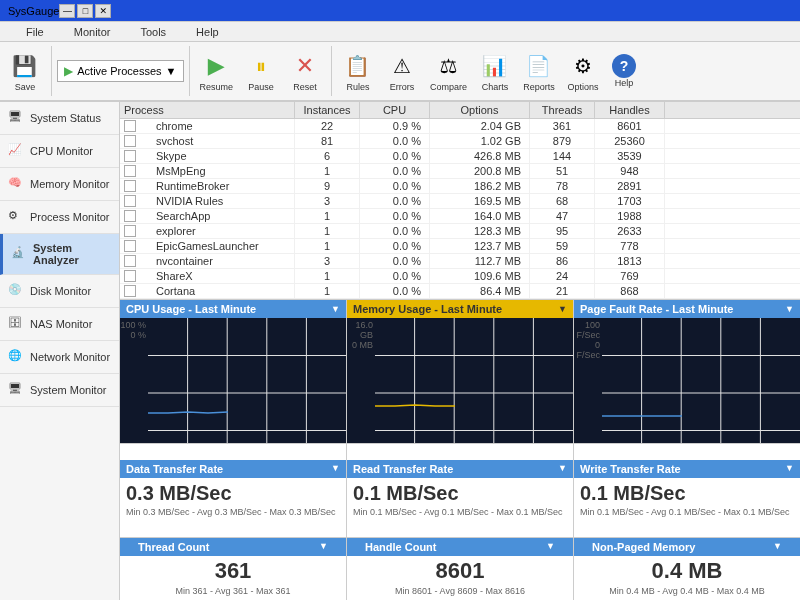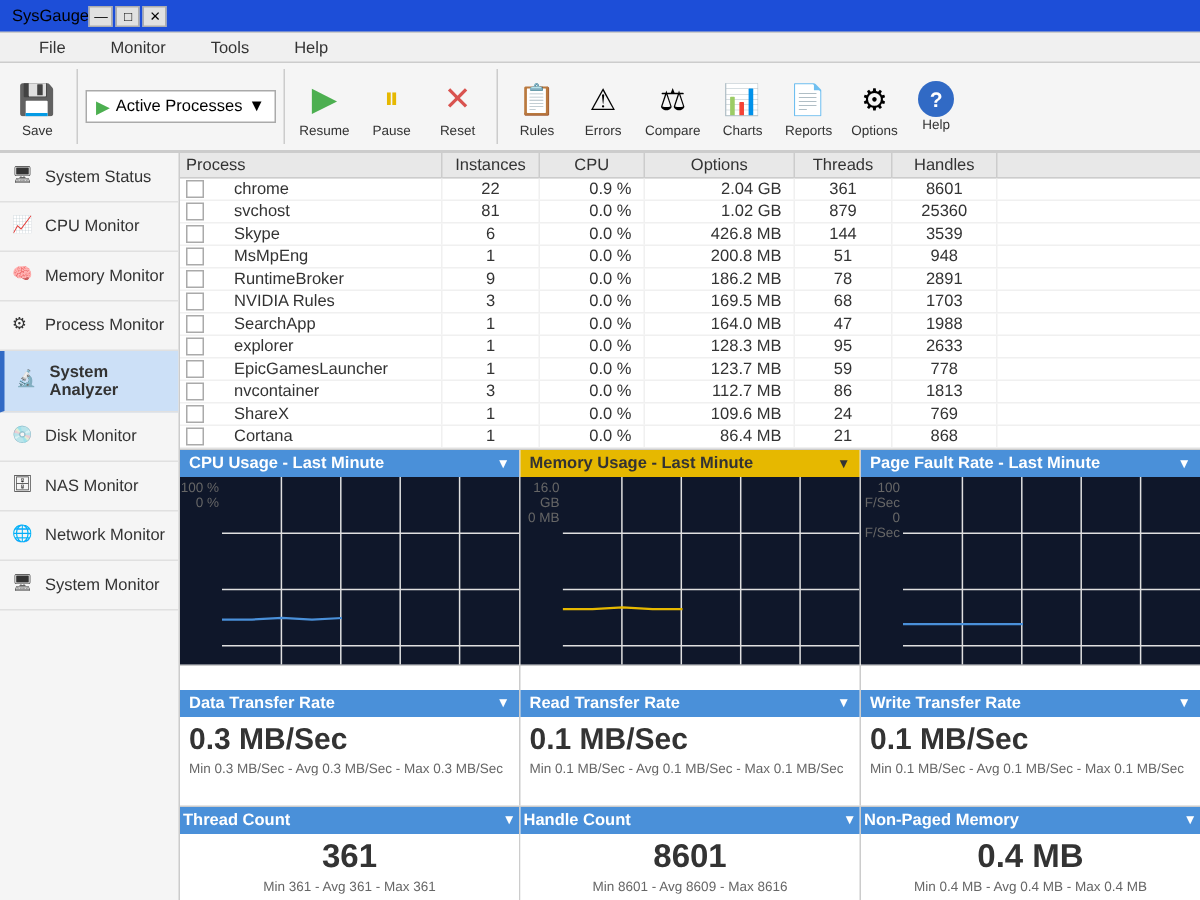--- a/index.html
+++ b/index.html
@@ -74,21 +74,21 @@
     .metric-panel { flex: 1; border-right: 1px solid #ccc; padding: 20px 6px; text-align: left; }
     .metric-panel:last-child { border-right: none; }
     .metric-header { background: #4a90d9; color: white; font-size: 11px; font-weight: bold; margin: -4px -6px 4px; padding: 3px 6px; display: flex; justify-content: space-between; }
     .metric-value { font-size: 20px; color: #333; font-weight: bold; margin: 2px 0; }
     .metric-sub { font-size: 9px; color: #666; white-space: nowrap; overflow: hidden; }
 
     
     .stats-row { display: flex; border-top: 1px solid #ccc; }
     .stat-panel { flex: 1; border-right: 1px solid #ccc; padding: 4px 6px; text-align: center; background: white; }
     .stat-panel:last-child { border-right: none; }
-    .stat-header { background: #4a90d9; color: white; font-size: 11px; font-weight: bold; margin: -4px -6px 0; padding: 3px 2px; display: flex; justify-content: space-between; }
+    .stat-header { background: #4a90d9; color: white; font-size: 11px; font-weight: bold; margin: -4px -6px 0; padding: 3px 18px; display: flex; justify-content: space-between; }
     .stat-value { font-size: 22px; color: #333; font-weight: bold; margin: 2px 0; }
     .stat-sub { font-size: 9px; color: #666; }
 
     
     .grid-line { stroke: #e0e0e0; stroke-width: 1; }
     .chart-line { stroke: #4a90d9; stroke-width: 1.5; fill: none; }
     .chart-line-yellow { stroke: #e6b800; stroke-width: 1.5; fill: none; }
   </style>
 </head>
 <body>

